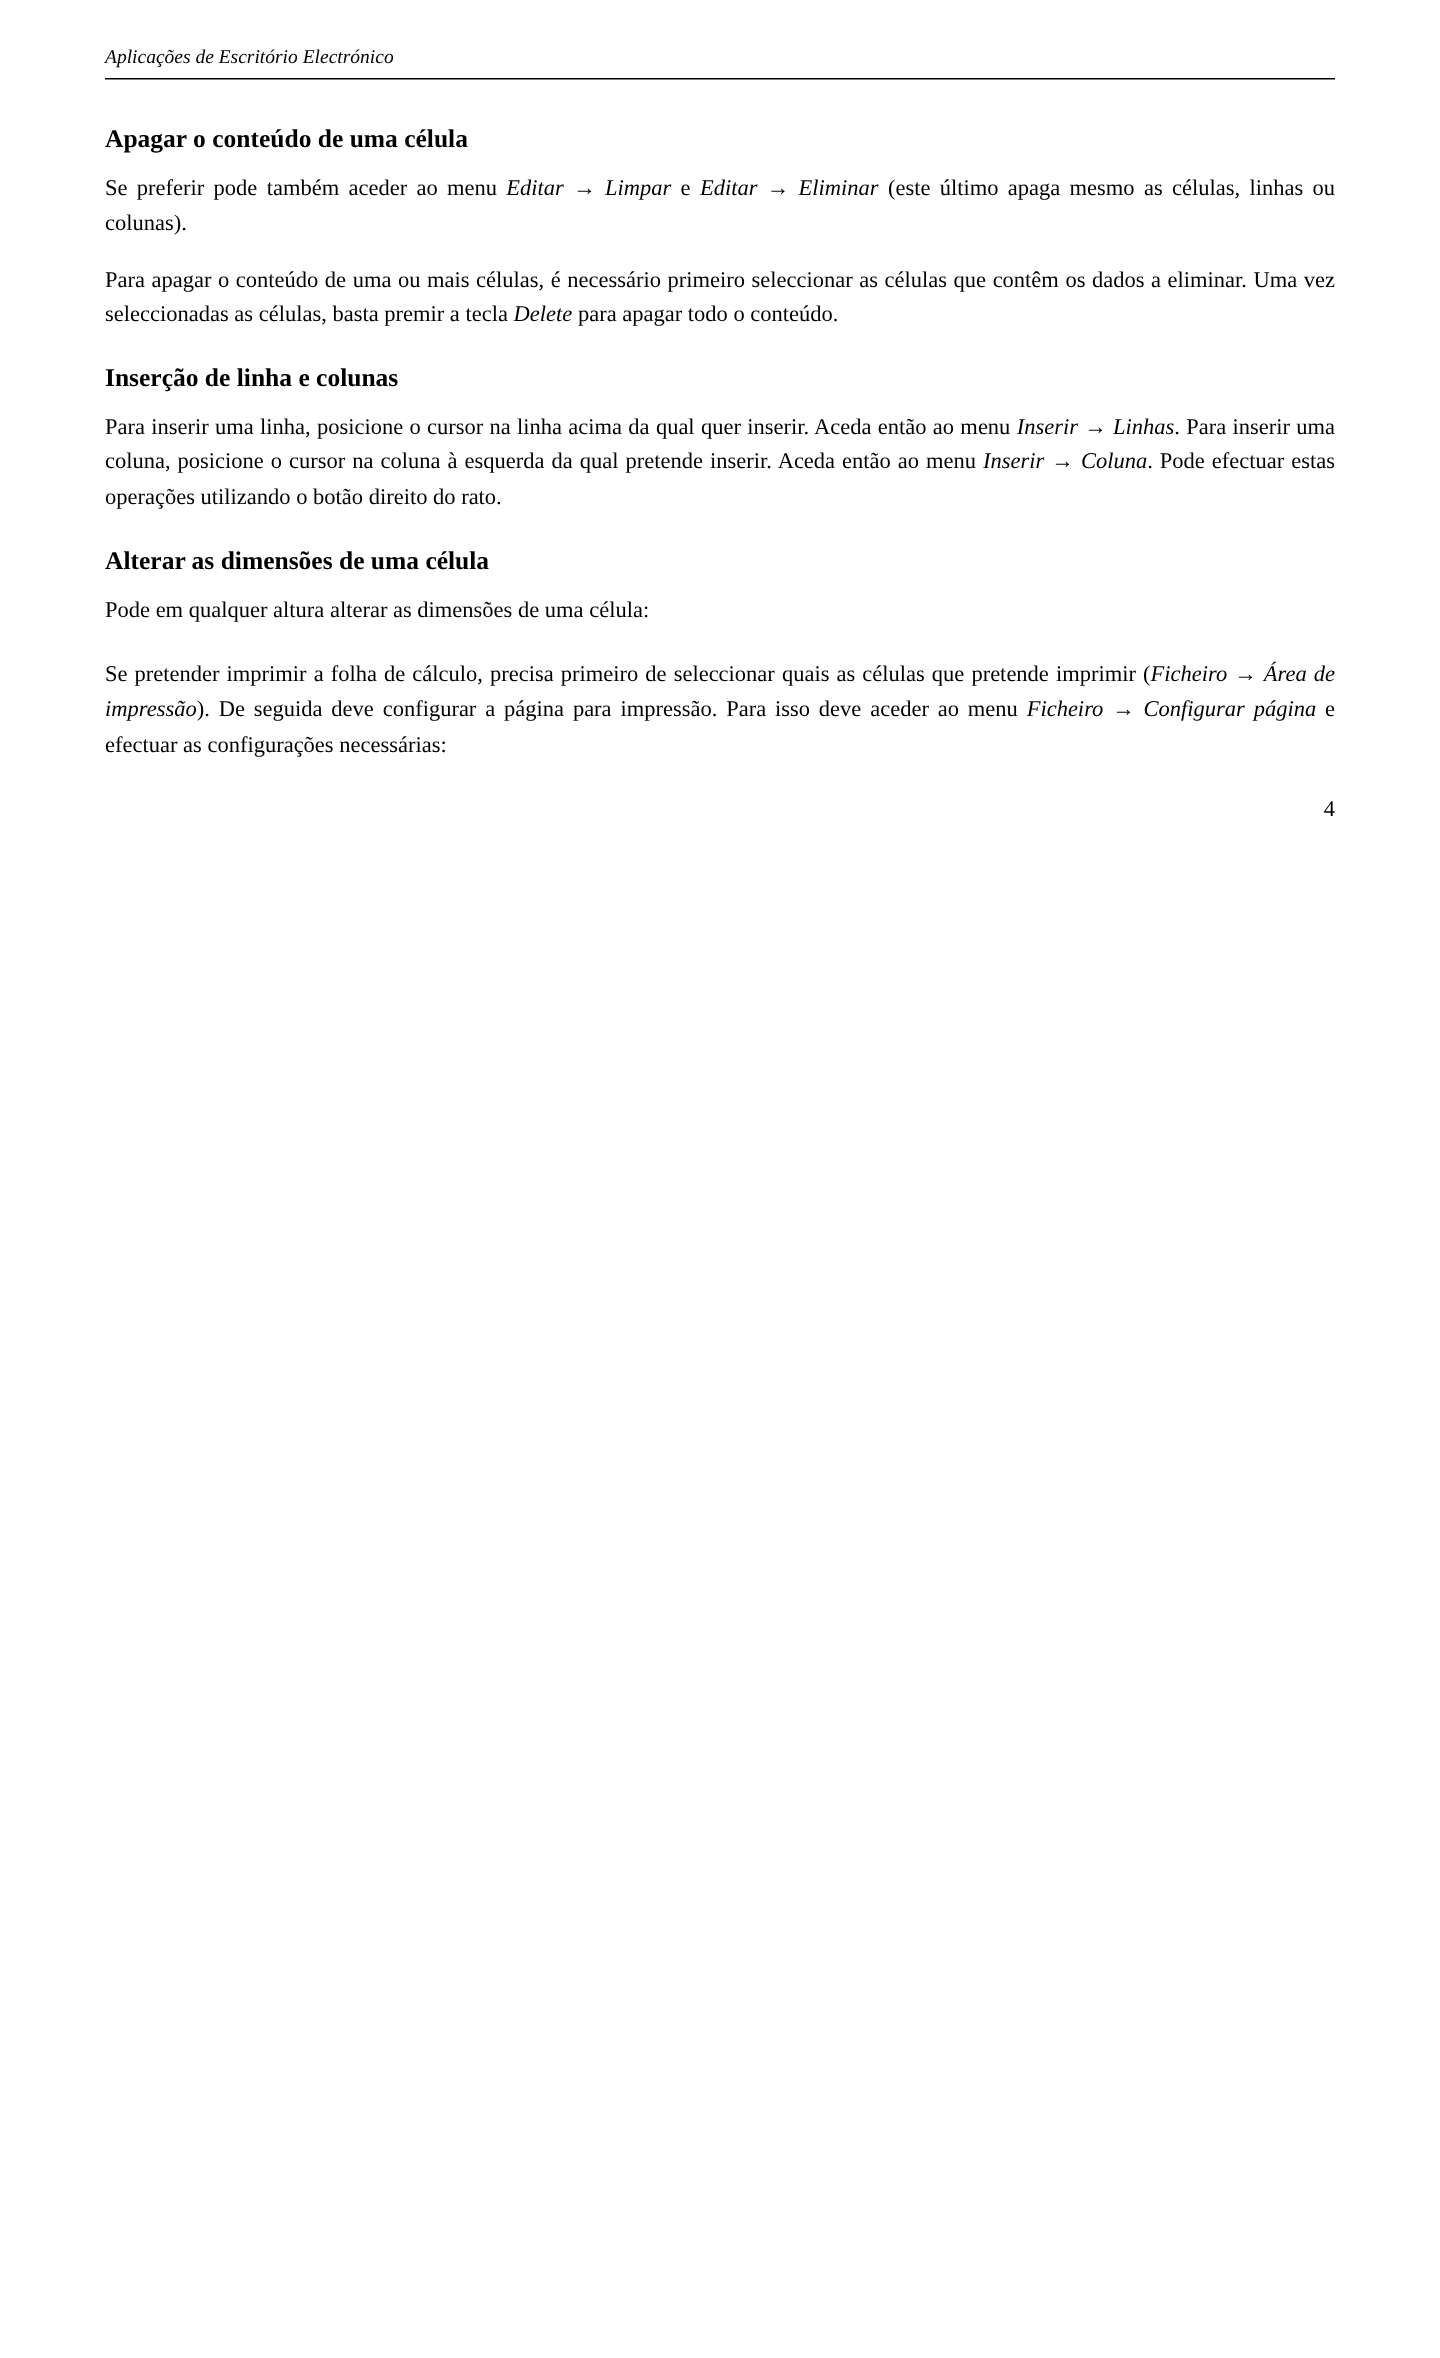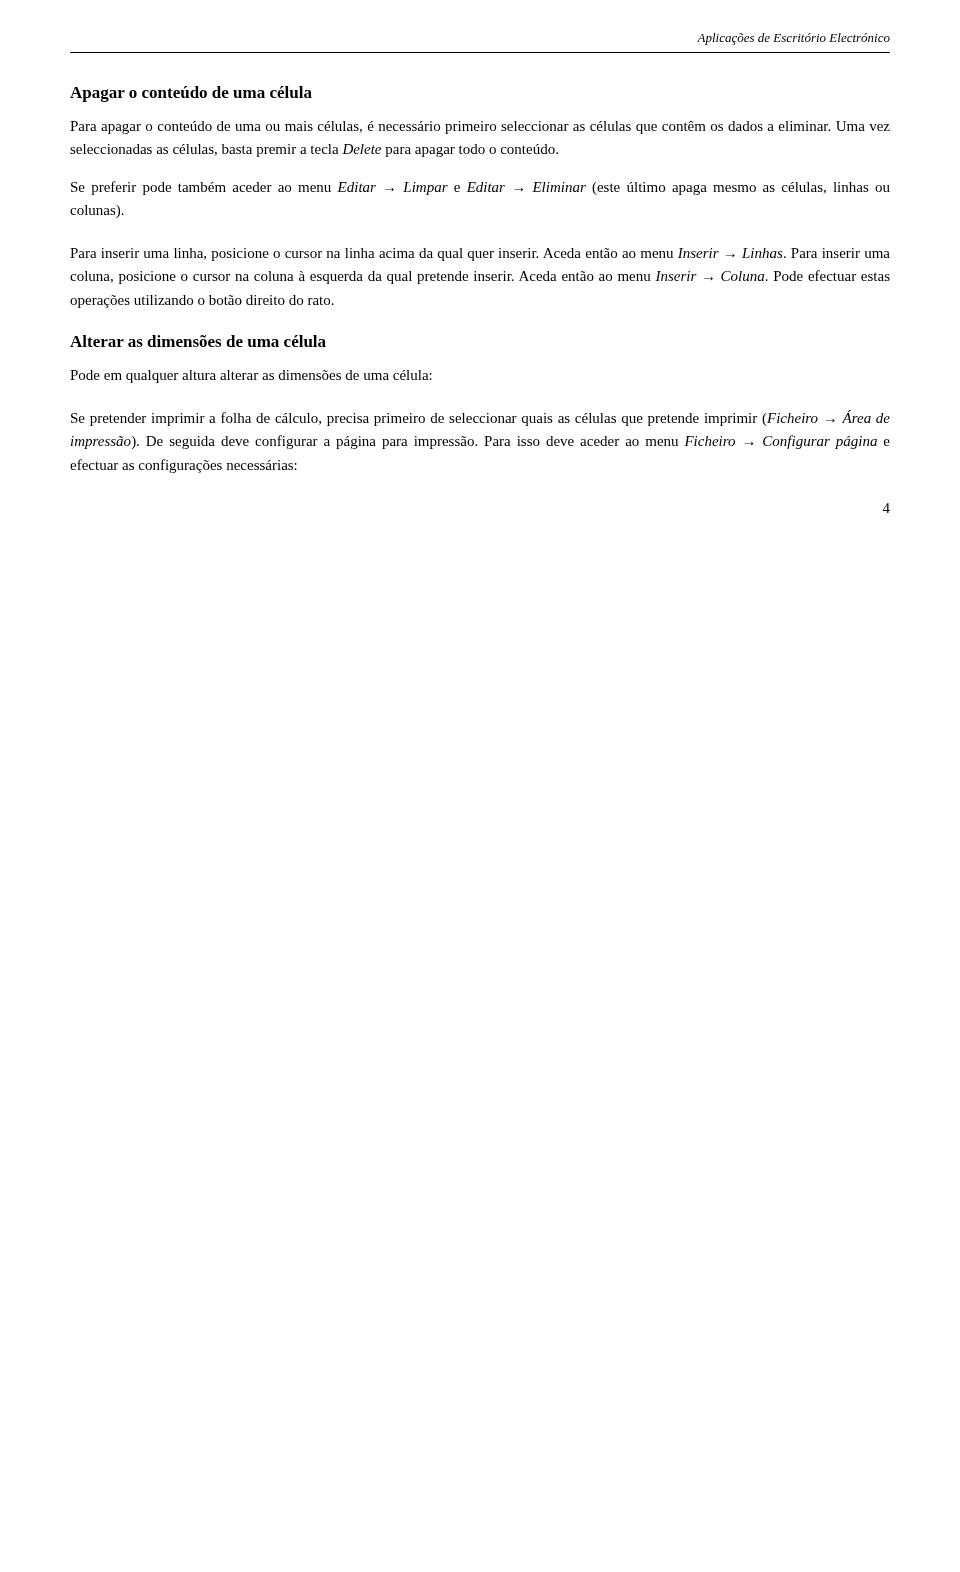--- a/index.html
+++ b/index.html
@@ -20,21 +20,21 @@
     .page-container {
       padding: 30px 70px 50px 70px;
       position: relative;
     }
 
     .header {
       border-bottom: 1px solid #000;
       padding-bottom: 6px;
       margin-bottom: 30px;
       display: flex;
-      justify-content: flex-end;
+      justify-content: flex-start;
       align-items: flex-end;
     }
 
     .header-title {
       font-size: 13px;
       font-style: italic;
       color: #000;
     }
 
     .header-page {
@@ -89,28 +89,29 @@
 <div class="page-container">
 
   <div class="header">
     <span class="header-title">Aplicações de Escritório Electrónico</span>
   </div>
   <div class="header-page"></div>
 
   <div class="section-block">
     <div class="section-heading">Apagar o conteúdo de uma célula</div>
     <p class="paragraph">
-      Para apagar o conteúdo de uma ou mais células, é necessário primeiro seleccionar as células que contêm os dados a eliminar. Uma vez seleccionadas as células, basta premir a tecla <em>Delete</em> para apagar todo o conteúdo.
+      Se preferir pode também aceder ao menu <em>Editar</em> → <em>Limpar</em> e <em>Editar</em> → <em>Eliminar</em> (este último apaga mesmo as células, linhas ou colunas).
     </p>
     <p class="paragraph">
-      Se preferir pode também aceder ao menu <em>Editar</em> → <em>Limpar</em> e <em>Editar</em> → <em>Eliminar</em> (este último apaga mesmo as células, linhas ou colunas).
+      Para apagar o conteúdo de uma ou mais células, é necessário primeiro seleccionar as células que contêm os dados a eliminar. Uma vez seleccionadas as células, basta premir a tecla <em>Delete</em> para apagar todo o conteúdo.
     </p>
   </div>
 
   <div class="section-block">
+    <div class="section-heading">Inserção de linha e colunas</div>
     <p class="paragraph">
       Para inserir uma linha, posicione o cursor na linha acima da qual quer inserir. Aceda então ao menu <em>Inserir</em> → <em>Linhas</em>. Para inserir uma coluna, posicione o cursor na coluna à esquerda da qual pretende inserir. Aceda então ao menu <em>Inserir</em> → <em>Coluna</em>. Pode efectuar estas operações utilizando o botão direito do rato.
     </p>
   </div>
 
   <div class="section-block">
     <div class="section-heading">Alterar as dimensões de uma célula</div>
     <p class="paragraph">
       Pode em qualquer altura alterar as dimensões de uma célula:
     </p>

